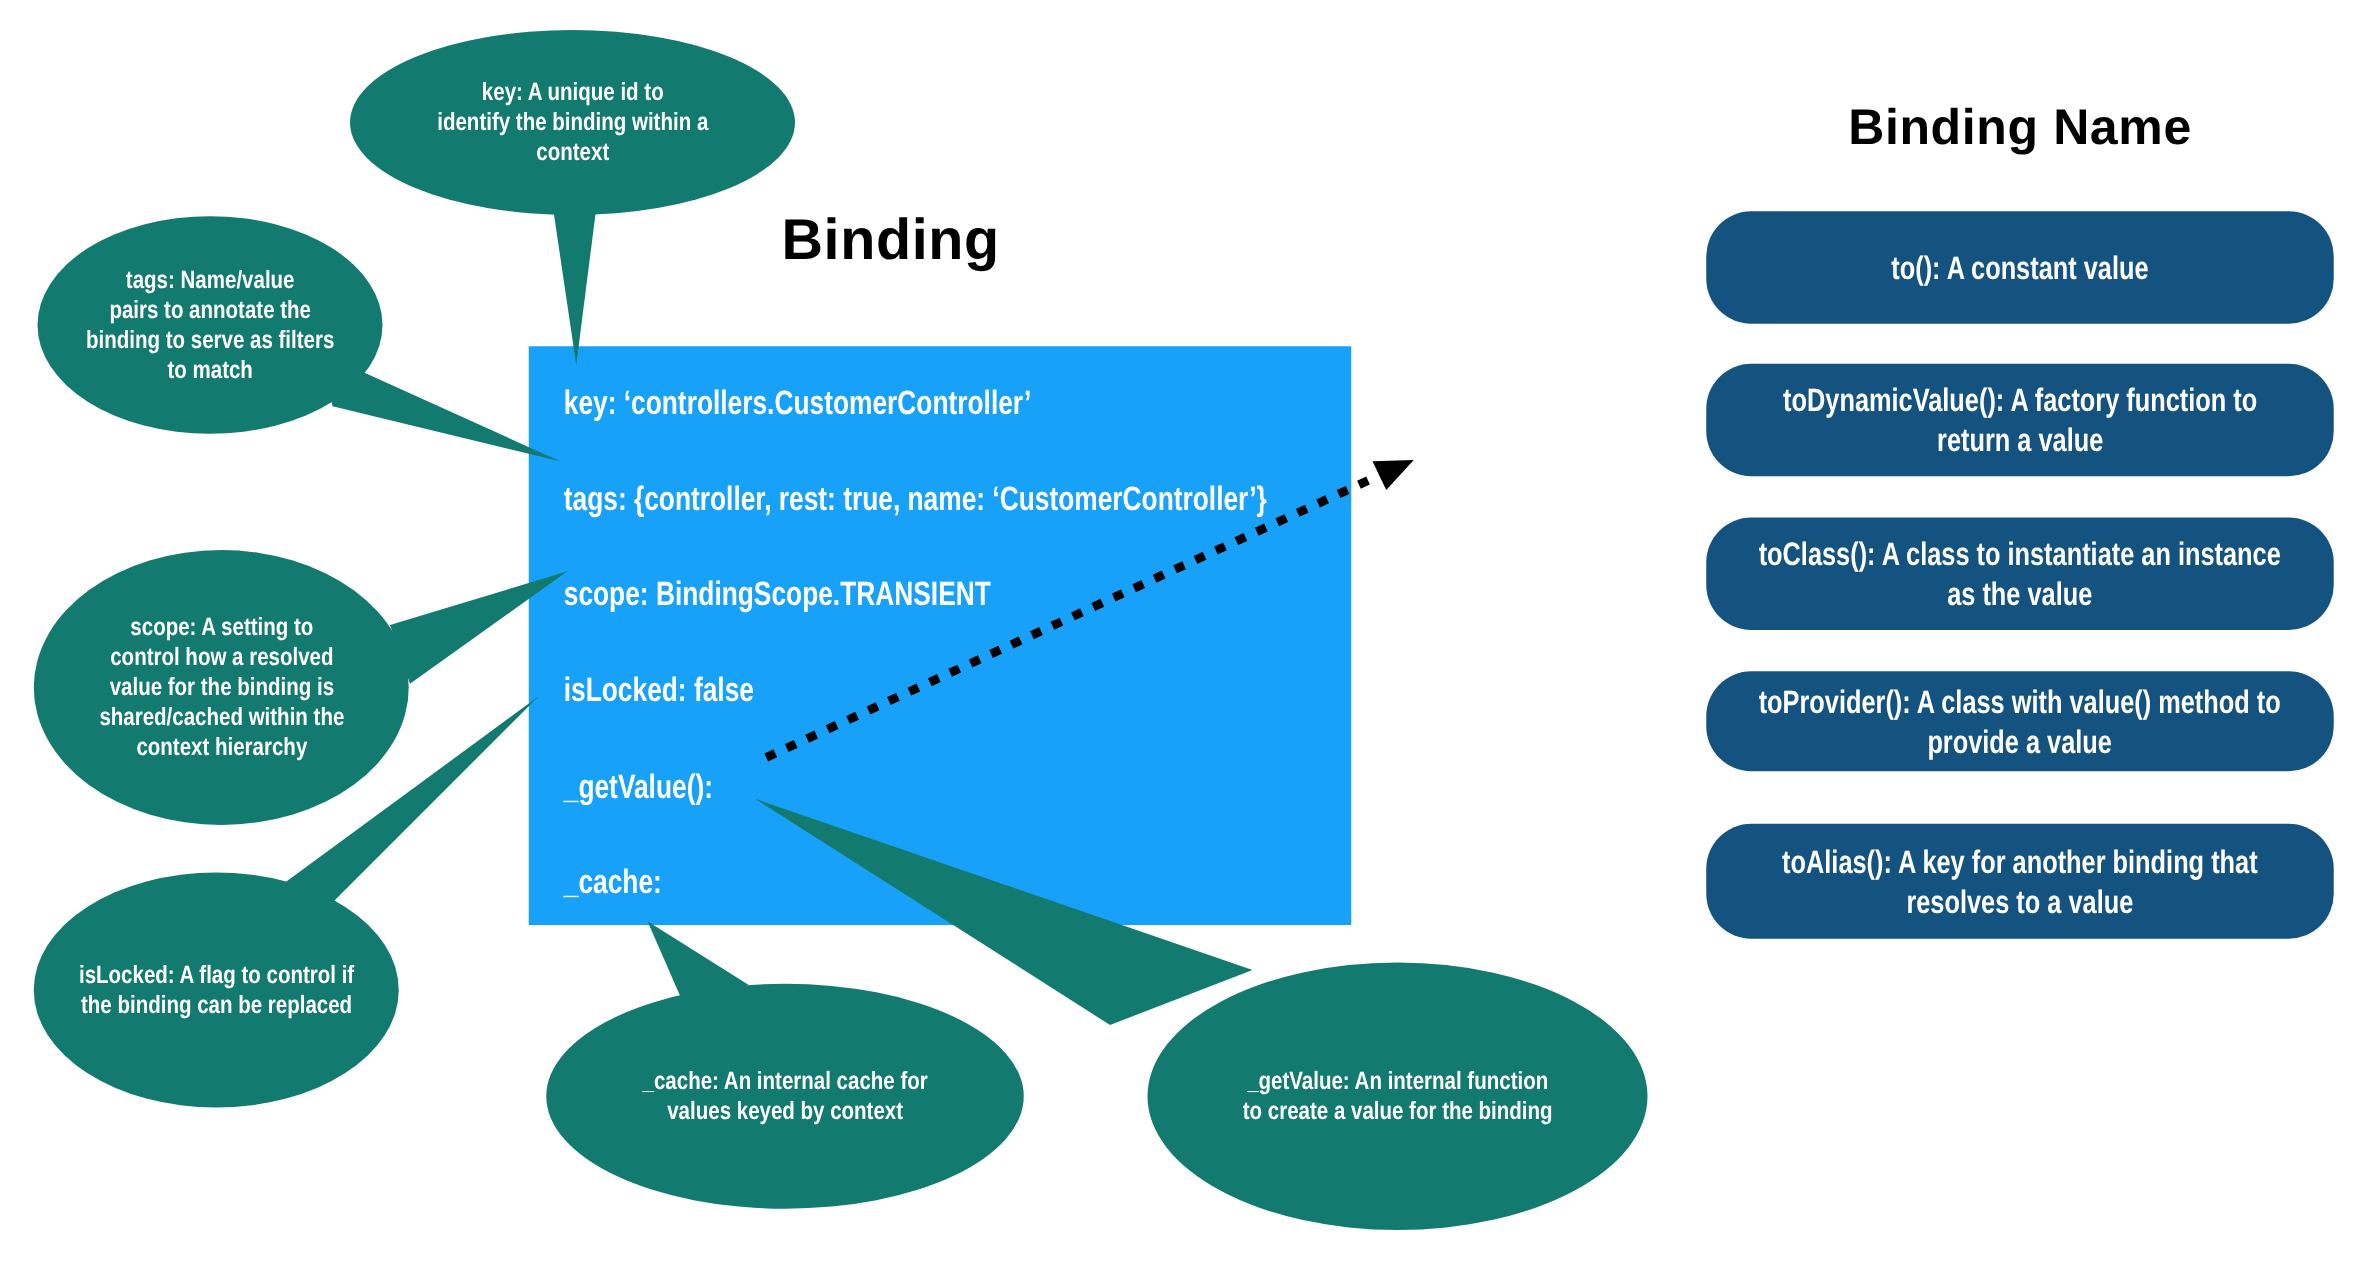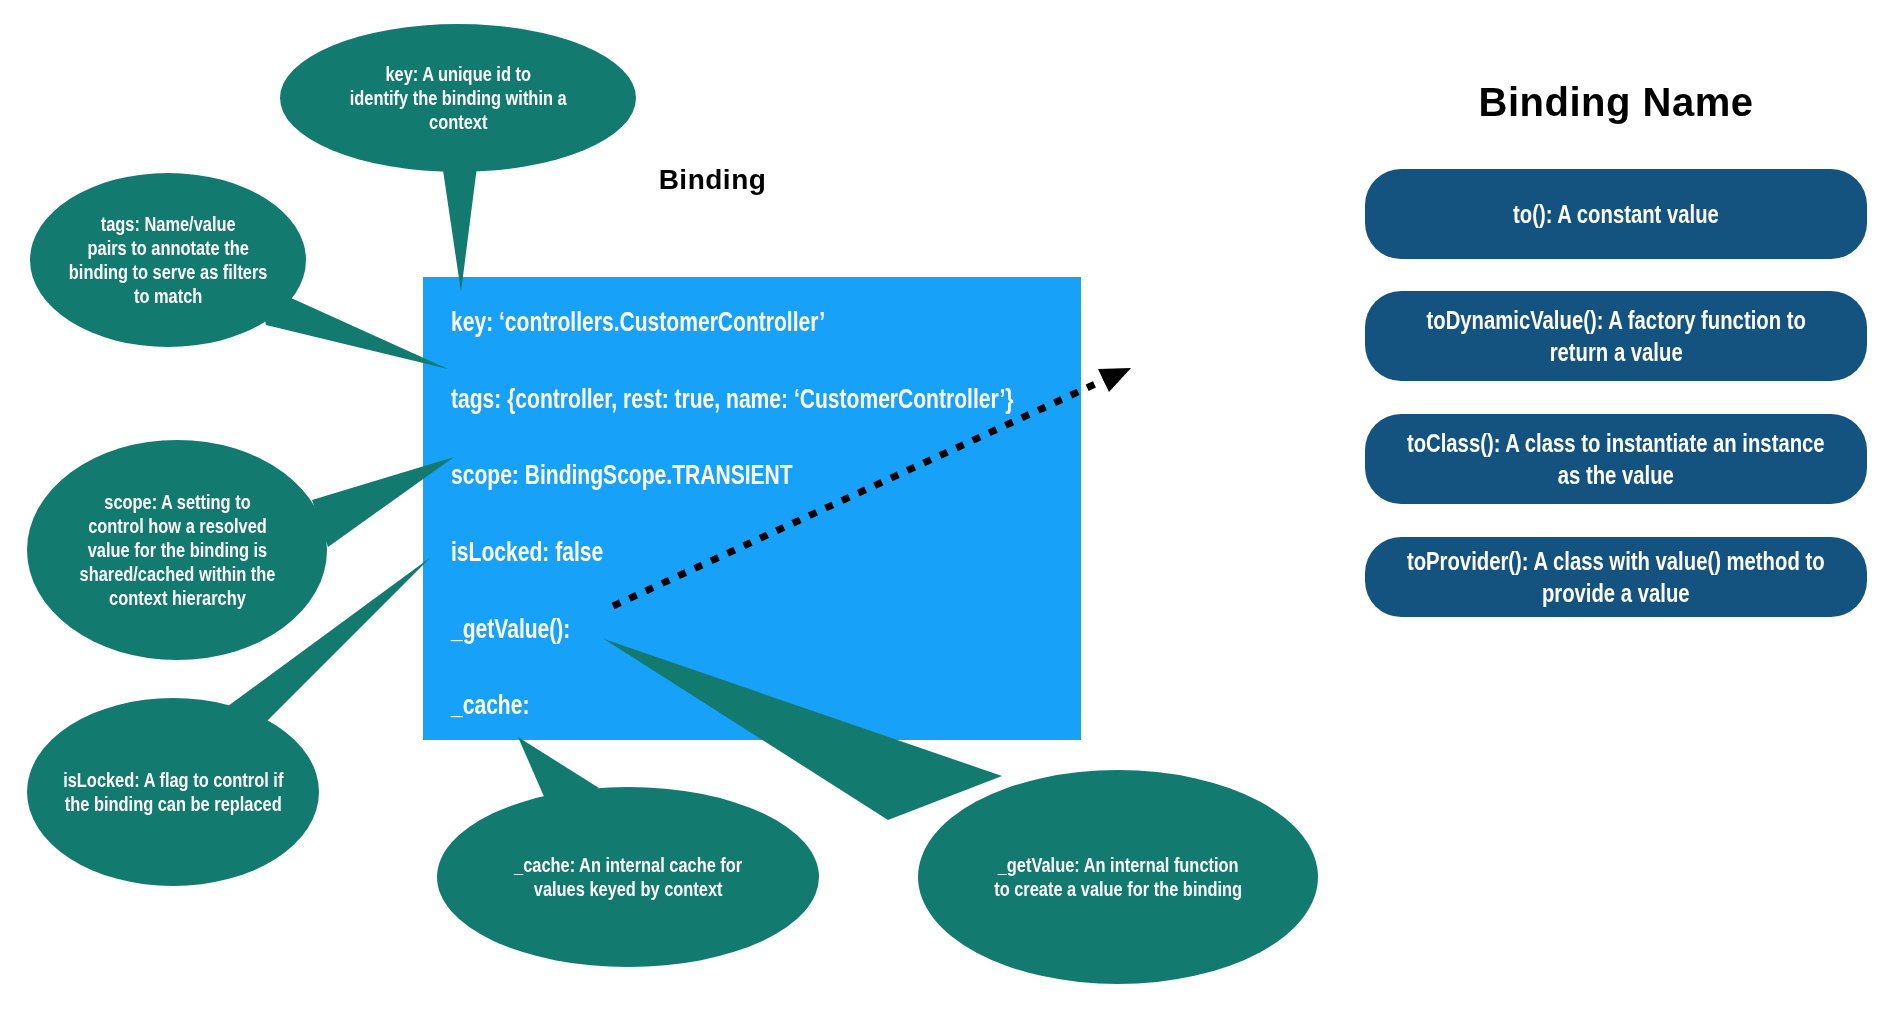--- a/index.html
+++ b/index.html
@@ -1,21 +1,21 @@
 <!DOCTYPE html>
 <html style="--teal: #137A6F; --blue: #18A1F9; --navy: #14537F;"><head>
 <meta charset="utf-8">
 <style>
   html,body { margin:0; padding:0; background:#fff; }
   #canvas {
     position:relative; width:1902px; height:1024px; overflow:hidden;
     background:#fff; font-family:"Liberation Sans", sans-serif;
   }
   .title { position:absolute; color:#000; font-weight:bold; text-align:center; letter-spacing:0.5px; }
-  #binding-title { left:385px; top:164px; width:655px; font-size:28px; }
+  #binding-title { left:385px; top:164px; width:655px; font-size:46px; }
   #types-title   { left:1365px; top:80px; width:502px; font-size:40px; }
 
   .binding-box {
     position:absolute; left:423px; top:277px; width:658px; height:463px;
     background:var(--blue,#18A1F9); z-index:1;
   }
   .bb-line {
     position:absolute; left:28px; color:#fff; font-weight:bold; font-size:27px;
     white-space:nowrap; transform:scaleX(0.78); transform-origin:left center; line-height:30px;
   }
@@ -153,14 +153,20 @@
     </div>
   </div>
 
   <div class="type-box" id="type-provider">
     <div class="type-text">
       <span class="cl">toProvider(): A class with value() method to</span>
       <span class="cl">provide a value</span>
     </div>
   </div>
 
+  <div class="type-box" id="type-alias">
+    <div class="type-text">
+      <span class="cl">toAlias(): A key for another binding that</span>
+      <span class="cl">resolves to a value</span>
+    </div>
+  </div>
 
 </div>
 
 </body></html>

